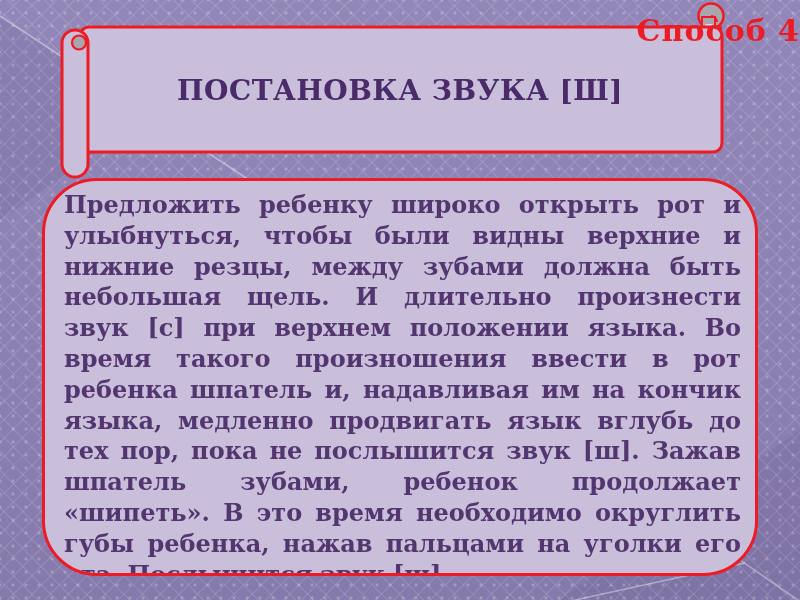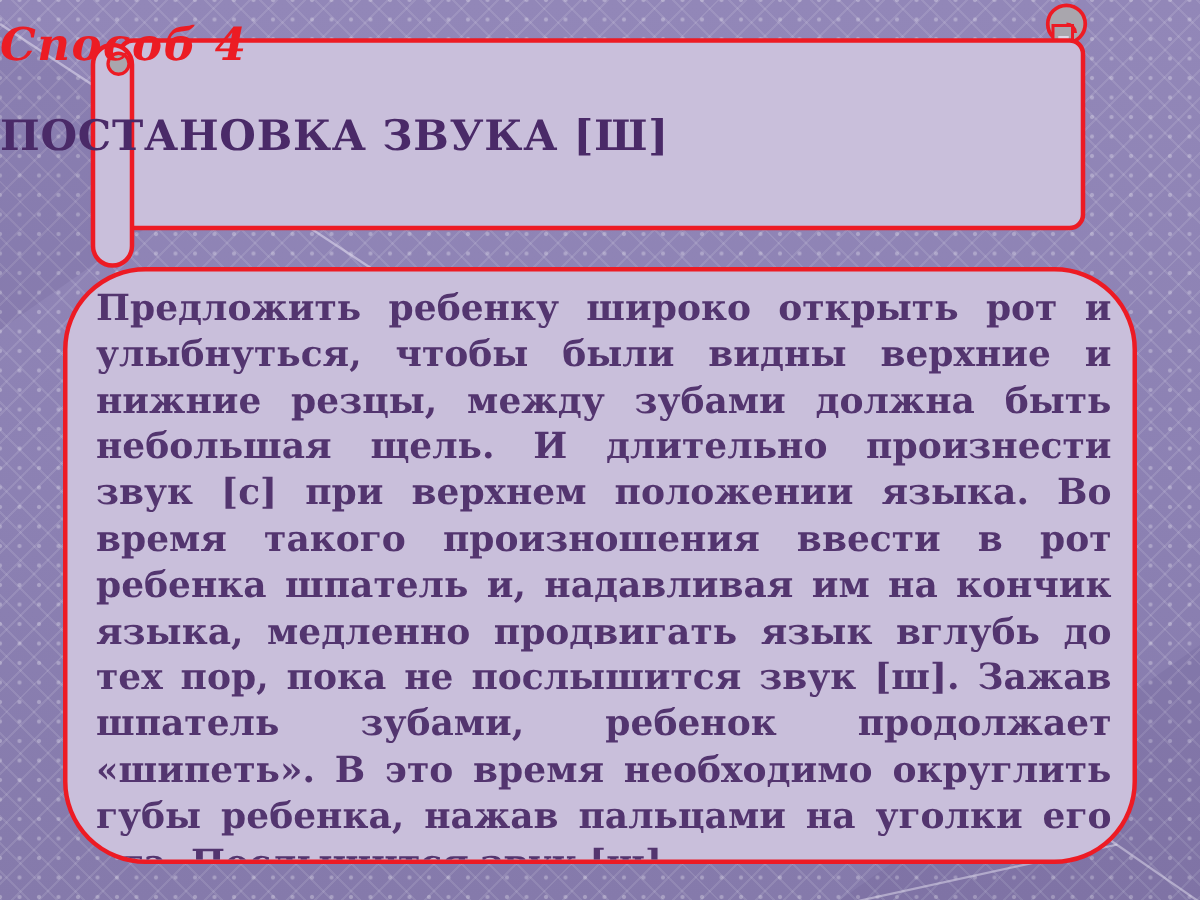--- a/index.html
+++ b/index.html
@@ -10,26 +10,26 @@
     background-image:
       radial-gradient(circle, rgba(255,255,255,0.28) 1px, rgba(255,255,255,0) 1.7px),
       repeating-linear-gradient(45deg, rgba(255,255,255,0.10) 0 1.4px, rgba(255,255,255,0) 1.4px 13px),
       repeating-linear-gradient(135deg, rgba(255,255,255,0.10) 0 1.4px, rgba(255,255,255,0) 1.4px 13px),
       linear-gradient(180deg, #9287b8 0%, #8c81b3 55%, #857aab 100%);
     background-size:13px 13px, auto, auto, auto;
     background-position:6.5px 6.5px, 0 0, 0 0, 0 0;
   }
   .layer{position:absolute;left:0;top:0;width:800px;height:600px;pointer-events:none;}
   .method-label{
-    position:absolute;left:0;right:0;top:13px;text-align:left;
-    font-size:30px;font-weight:bold;font-style:italic;color:#ec1c24;
+    position:absolute;left:0;right:0;top:13px;text-align:right;
+    font-size:30px;font-weight:bold;color:#ec1c24;
     letter-spacing:1px;
   }
   .banner-title{
-    position:absolute;left:0;right:0;top:72px;text-align:left;
+    position:absolute;left:0;right:0;top:72px;text-align:center;
     font-size:28px;font-weight:bold;color:#4a2a68;line-height:38px;
     letter-spacing:0.5px;
   }
   .text-box{
     position:absolute;left:42px;top:178px;width:716px;height:398px;
     box-sizing:border-box;background:#c9bfdb;border:3px solid #ed1b24;
     border-radius:55px;padding:9px 14px 6px 19px;overflow:hidden;
   }
   .body-text{
     font-size:24px;line-height:30.8px;font-weight:bold;color:#53356f;

